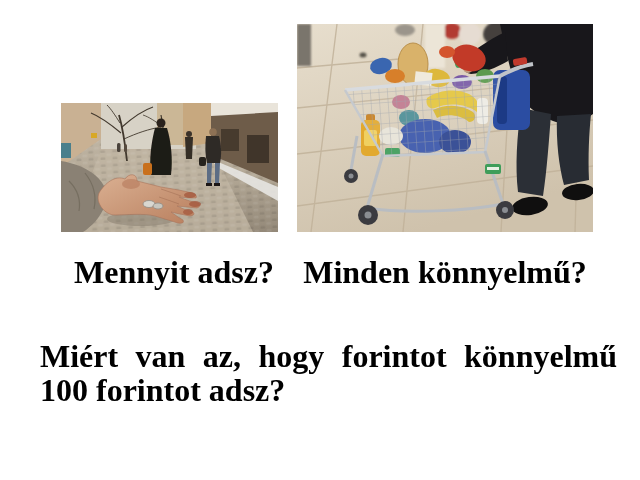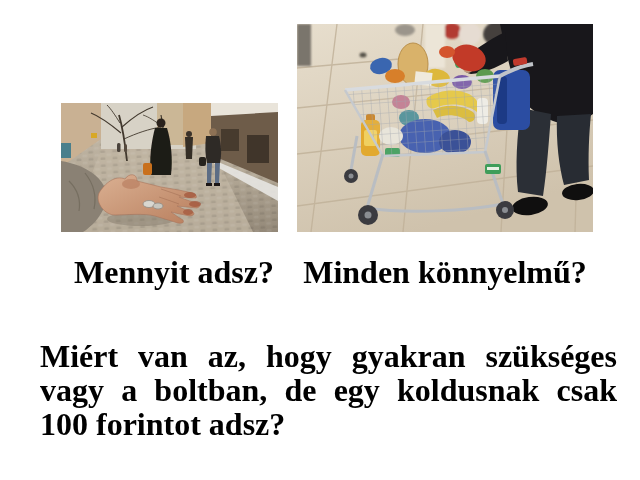--- a/index.html
+++ b/index.html
@@ -230,18 +230,17 @@
         <rect x="188" y="140" width="16" height="10" rx="2" fill="#3f9d5a"></rect>
         <rect x="190" y="143" width="12" height="3" fill="#e8f0e4"></rect>
       </g>
     </svg>
   </figure>
 
   <div class="caption caption-left">Mennyit adsz?</div>
   <div class="caption caption-right">Minden könnyelmű?</div>
 
   <div class="paragraph">
-    <div class="pline justify">Miért van az, hogy gyakran szükséges</div>
-    <div class="pline justify">vagy a boltban, de egy koldusnak csak</div>
+    <div class="pline justify">Miért van az, hogy forintot könnyelmű</div>
     <div class="pline">100 forintot adsz?</div>
   </div>
 
 </div>
 
 </body></html>

